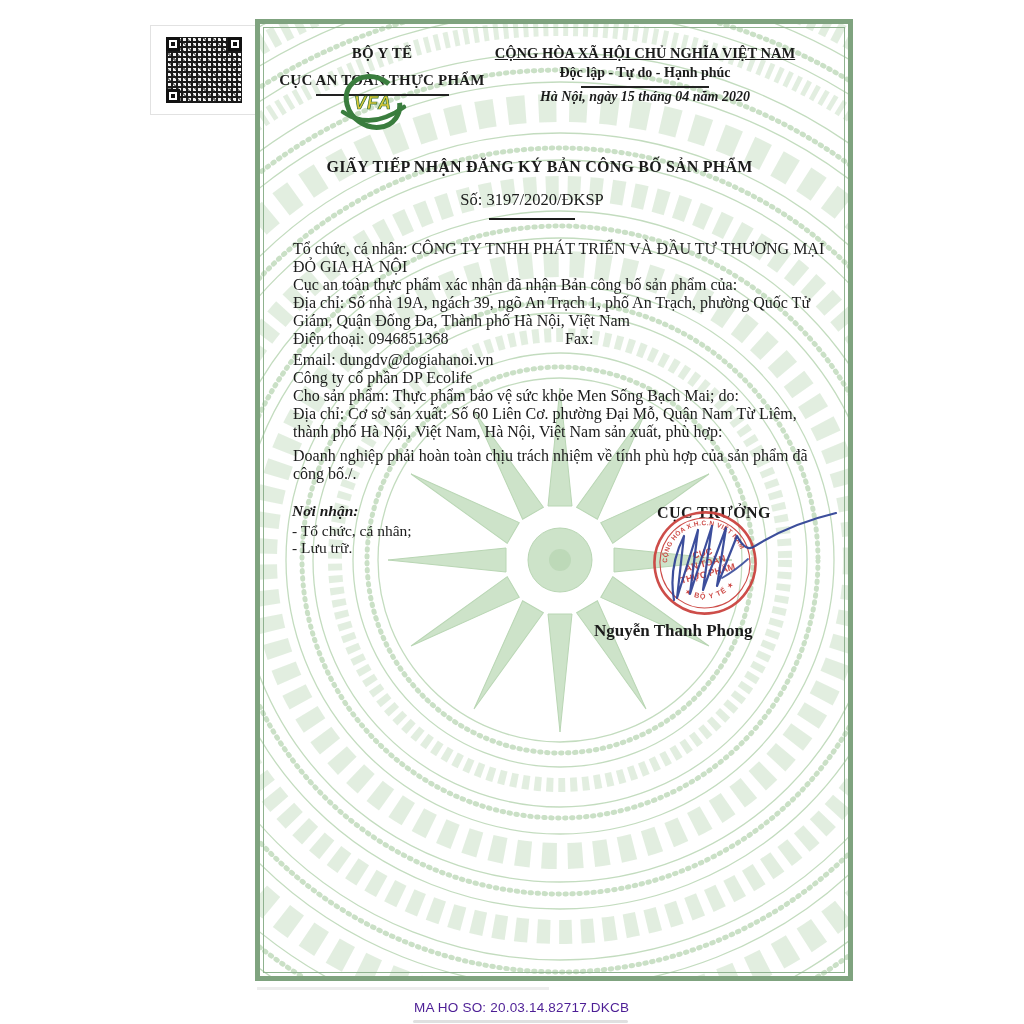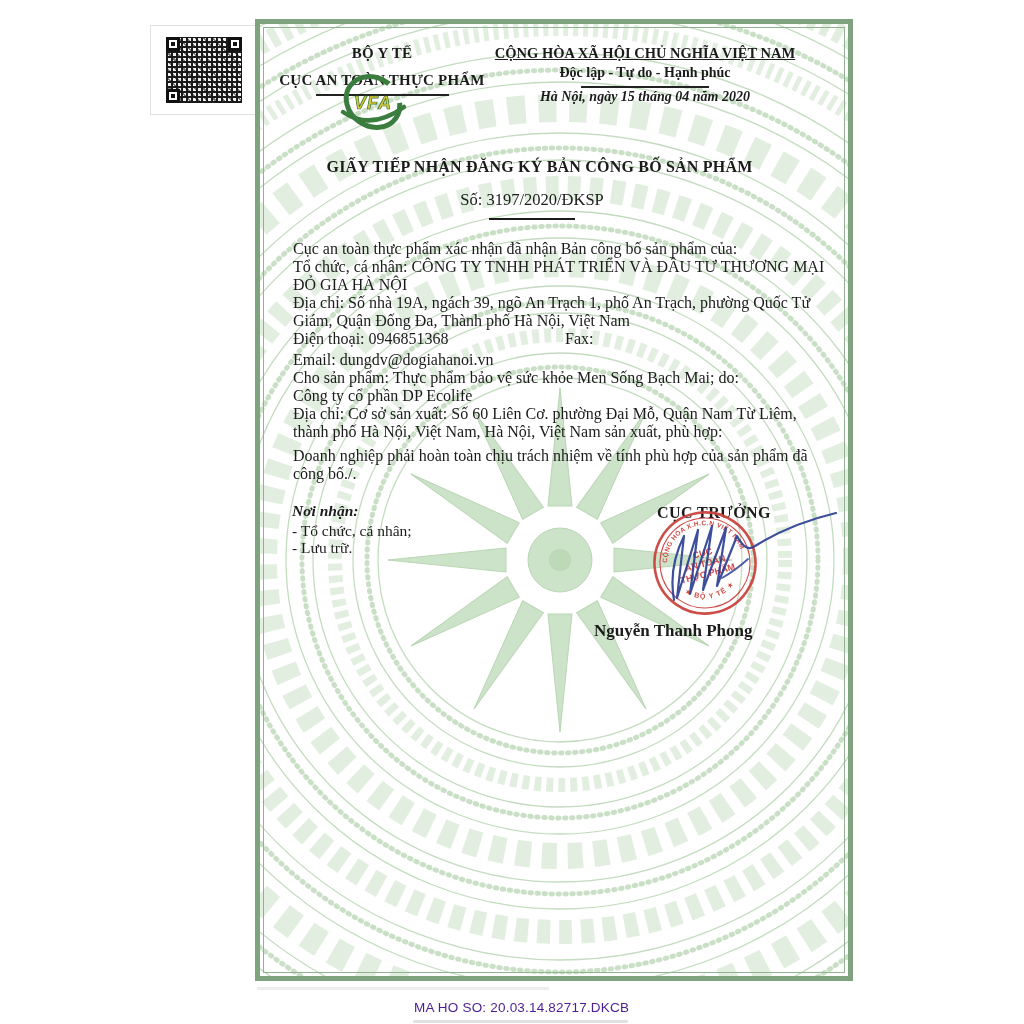--- a/index.html
+++ b/index.html
@@ -158,27 +158,27 @@
       <div class="dateline">Hà Nội, ngày 15 tháng 04 năm 2020</div>
     </div>
 
     <div class="title-block">
       <div class="title">GIẤY TIẾP NHẬN ĐĂNG KÝ BẢN CÔNG BỐ SẢN PHẨM</div>
       <div class="docnum">Số: 3197/2020/ĐKSP</div>
       <div class="num-rule"></div>
     </div>
 
     <div class="body-text">
+      <p>Tổ chức, cá nhân: CÔNG TY TNHH PHÁT TRIỂN VÀ ĐẦU TƯ THƯƠNG MẠI ĐỎ GIA HÀ NỘI</p>
       <p>Cục an toàn thực phẩm xác nhận đã nhận Bản công bố sản phẩm của:</p>
-      <p>Tổ chức, cá nhân: CÔNG TY TNHH PHÁT TRIỂN VÀ ĐẦU TƯ THƯƠNG MẠI ĐỎ GIA HÀ NỘI</p>
       <p>Địa chỉ: Số nhà 19A, ngách 39, ngõ An Trạch 1, phố An Trạch, phường Quốc Tử Giám, Quận Đống Đa, Thành phố Hà Nội, Việt Nam</p>
       <p><span class="phone">Điện thoại: 0946851368</span><span>Fax:</span></p>
       <p class="mt3">Email: dungdv@dogiahanoi.vn</p>
+      <p>Công ty cổ phần DP Ecolife</p>
       <p>Cho sản phẩm: Thực phẩm bảo vệ sức khỏe Men Sống Bạch Mai; do:</p>
-      <p>Công ty cổ phần DP Ecolife</p>
       <p>Địa chỉ: Cơ sở sản xuất: Số 60 Liên Cơ. phường Đại Mỗ, Quận Nam Từ Liêm, thành phố Hà Nội, Việt Nam, Hà Nội, Việt Nam sản xuất, phù hợp:</p>
       <p class="mt6">Doanh nghiệp phải hoàn toàn chịu trách nhiệm về tính phù hợp của sản phẩm đã công bố./.</p>
     </div>
 
     <div class="recipients">
       <div class="rec-head">Nơi nhận:</div>
       <div>- Tổ chức, cá nhân;</div>
       <div>- Lưu trữ.</div>
     </div>
 

